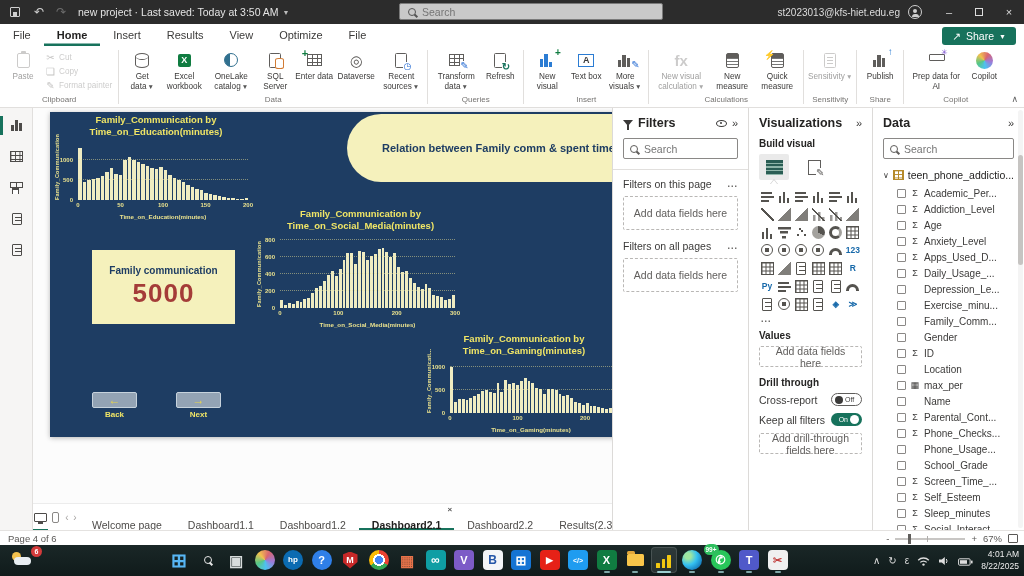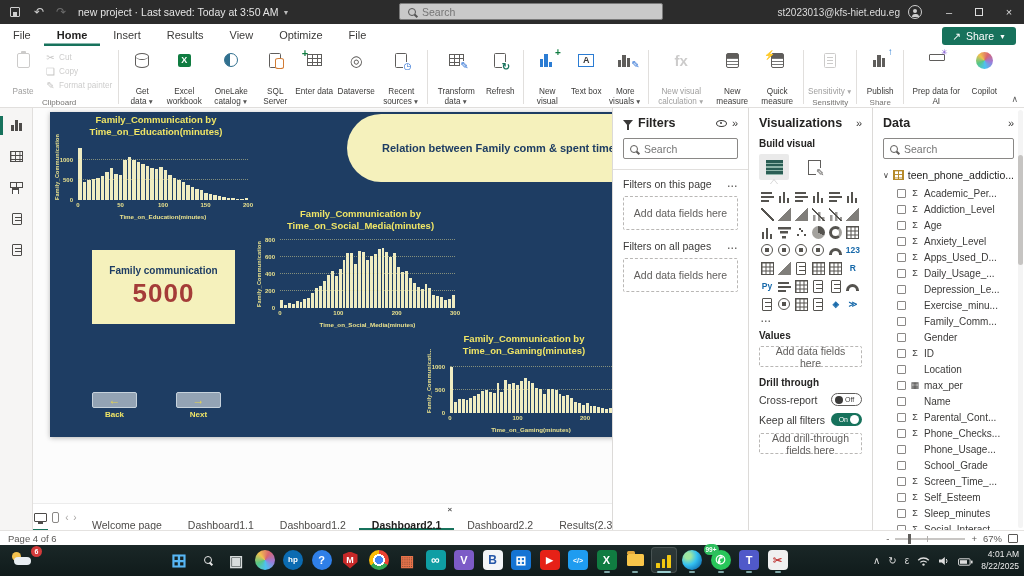--- a/index.html
+++ b/index.html
@@ -32,21 +32,21 @@
   .rtab{padding:0 13px;height:22px;display:flex;align-items:center;cursor:default}
   .rtab.active{font-weight:700;color:#201f1e;box-shadow:inset 0 -2.5px 0 #17725c}
   .sharebtn{position:absolute;right:8px;top:3px;height:18px;background:#17725c;color:#fff;border-radius:3px;display:flex;align-items:center;gap:5px;padding:0 10px;font-size:10.5px}
   .ribbon{position:absolute;left:0;top:46px;right:0;height:62px;background:#fff;border-bottom:1px solid #e1dfdd;display:flex;align-items:stretch}
   .rgroup{display:flex;flex-direction:column}
   .ritems{flex:1;display:flex;align-items:flex-start;padding:3px 4px 0;gap:1px}
   .glabel{text-align:center;font-size:8px;color:#767472;padding:1px 0 3px;white-space:nowrap}
   .vsep{width:1px;background:#e1dfdd;margin:4px 0 3px}
   .ritem{display:flex;flex-direction:column;align-items:center;width:38px;padding-top:1px;cursor:default}
   .ritem.w44{width:44px}.ritem.w48{width:48px}.ritem.w56{width:56px}
-  .rlabel{font-size:8.2px;color:#3b3a39;text-align:center;line-height:1.2;margin-top:17px}
+  .rlabel{font-size:8.2px;color:#3b3a39;text-align:center;line-height:1.2;margin-top:2px}
   .car{font-size:6.5px;color:#555;margin-left:1px}
   .disabled{opacity:.5}
   .rcol{display:flex;flex-direction:column;gap:3px;padding-top:3px}
   .ritem.sm{flex-direction:row;width:auto;align-items:center;gap:3px;padding:0 2px}
   .sic{font-size:10px;color:#8a8886;width:11px;text-align:center}
   .slabel{font-size:8.2px;color:#9a9998;white-space:nowrap}
   .ico{width:22px;height:20px;position:relative;display:flex;align-items:center;justify-content:center}
   .i-clip{width:13px;height:15px;border:1.3px solid #9a9896;border-radius:2px;position:relative}
   .i-clip::before{content:'';position:absolute;top:-2.5px;left:3px;width:5px;height:3px;background:#9a9896;border-radius:1px}
   .i-db{width:14px;height:15px;border:1.3px solid #5f5d5b;border-radius:7px/3.5px;position:relative}

